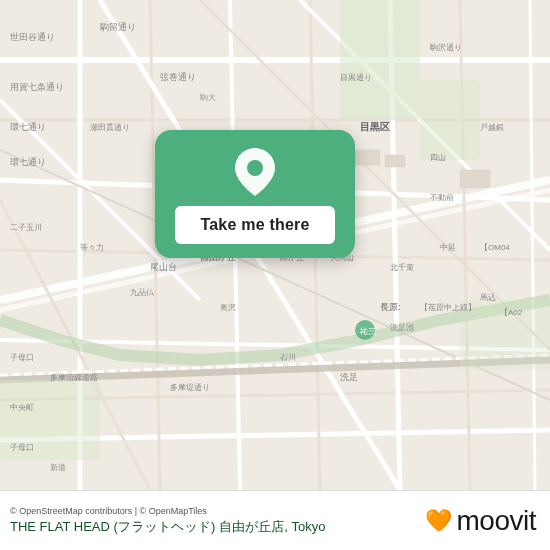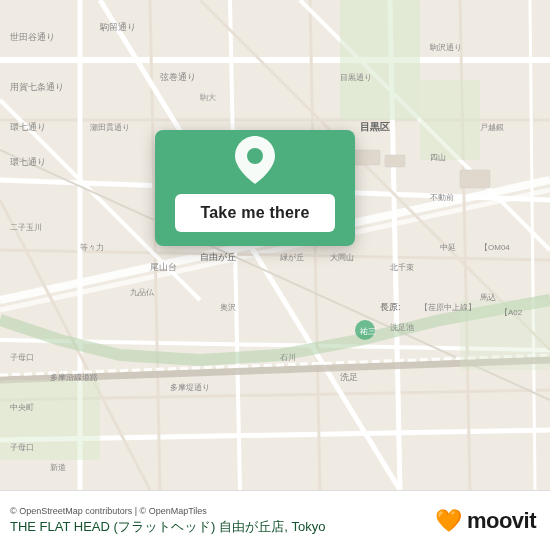--- a/index.html
+++ b/index.html
@@ -29,22 +29,22 @@
       top: 0; left: 0;
     }
 
     
     #location-card {
       position: absolute;
       top: 130px;
       left: 155px;
       width: 200px;
       background: #4caf7d;
-      border-radius: 8px;
-      padding: 6px 20px 14px 20px;
+      border-radius: 16px;
+      padding: 18px 20px 14px 20px;
       display: flex;
       flex-direction: column;
       align-items: center;
       box-shadow: 0 4px 16px rgba(0,0,0,0.25);
     }
 
     #pin-icon {
       width: 40px;
       height: 48px;
       margin-bottom: 10px;
@@ -92,22 +92,22 @@
       font-weight: 500;
     }
 
     #moovit-logo {
       display: flex;
       align-items: center;
       gap: 4px;
     }
 
     #moovit-text {
-      font-size: 22px;
-      font-weight: 700;
+      font-size: 28px;
+      font-weight: 400;
       color: #1a1a1a;
       letter-spacing: -0.5px;
     }
 
     #moovit-emoji {
       font-size: 22px;
     }
   </style>
 </head>
 <body>

